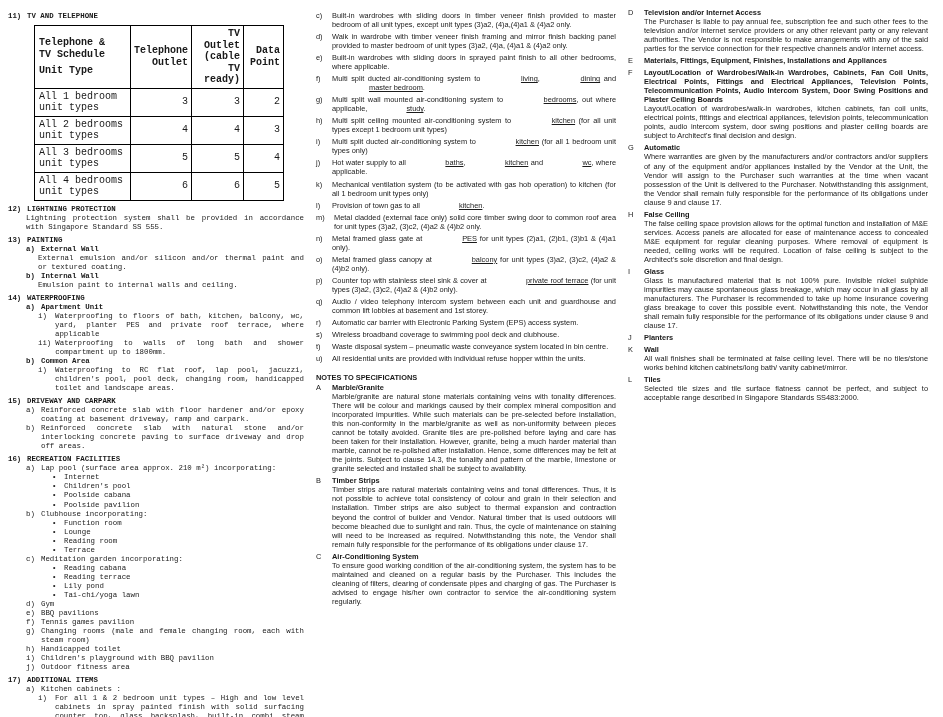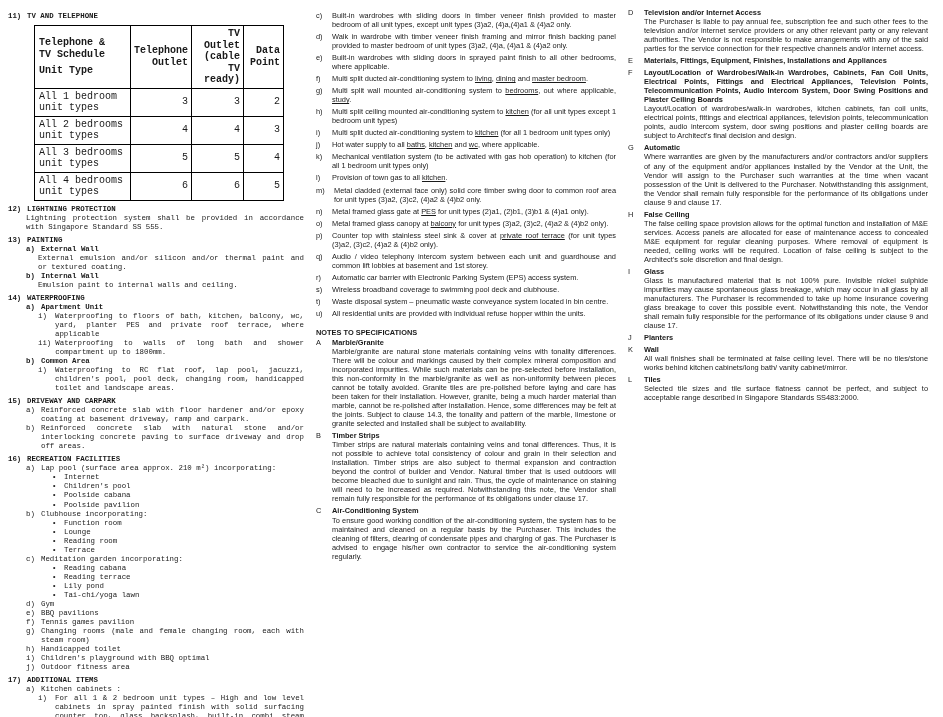--- a/index.html
+++ b/index.html
@@ -69,21 +69,21 @@
   }
   .lvl2 .mk { min-width: 13px; }
   .plainpara { margin-left: 18px; }
   .bullet-row {
     display: flex;
     gap: 4px;
     margin-left: 44px;
   }
   .bullet-row .mk { min-width: 8px; }
   .txt { flex: 1; text-align: justify; }
-  u { text-decoration: underline; }
+  u { text-decoration: underline; margin-left: 37px; }
 
   
   .lrow {
     display: flex;
     gap: 5px;
     margin-top: 3px;
   }
   .lrow .mk { min-width: 11px; }
   .lrow .mk.wide { min-width: 13px; }
   .lrow .body { flex: 1; text-align: justify; }
@@ -314,21 +314,21 @@
         <div class="lvl1">
             <span class="mk">g)</span>
             <span class="txt">Changing rooms (male and female changing room, each with steam room)</span>
           </div>
         <div class="lvl1">
             <span class="mk">h)</span>
             <span class="txt">Handicapped toilet</span>
           </div>
         <div class="lvl1">
             <span class="mk">i)</span>
-            <span class="txt">Children's playground with BBQ optimal</span>
+            <span class="txt">Children's playground with BBQ pavilion</span>
           </div>
         <div class="lvl1">
             <span class="mk">j)</span>
             <span class="txt">Outdoor fitness area</span>
           </div>
       </div>
 
       <div class="sec-head">
         <span class="sec-num">17)</span>
         <span class="sec-title">ADDITIONAL ITEMS</span>

